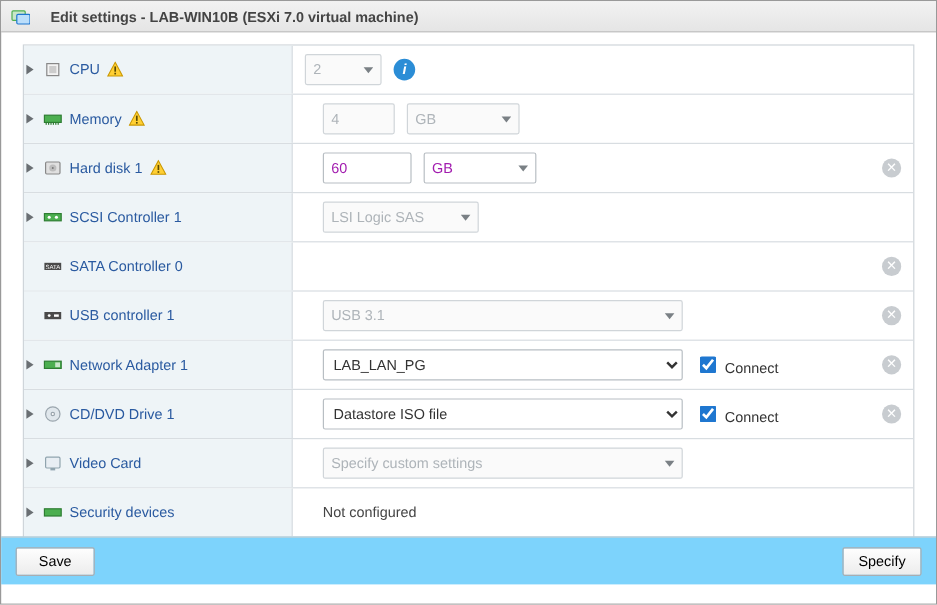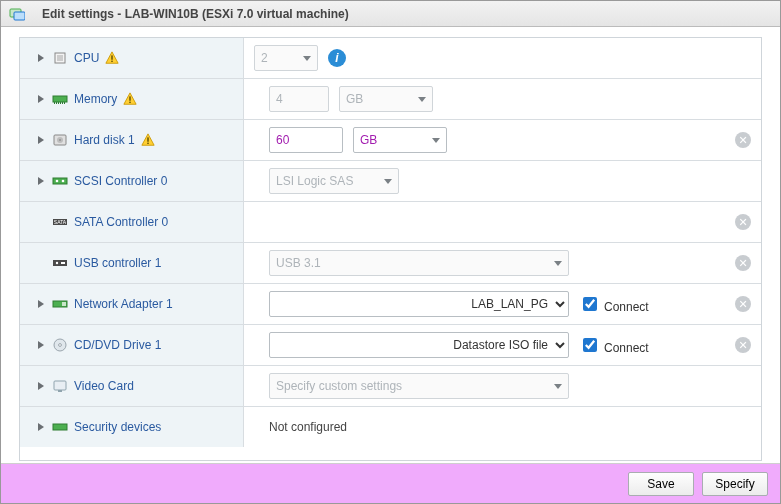--- a/index.html
+++ b/index.html
@@ -11,21 +11,21 @@
 
   .body { flex: 1; padding: 10px 18px 10px 18px; position: relative; }
 
   .panel { border: 1px solid #cfd5da; background: #fff; position: relative; height: 424px; }
 
   .rows { overflow: hidden; }
   .row { display: flex; align-items: center; min-height: 40px; }
   .row + .row { border-top: 1px solid #d8dde1; gap: 15px; }
 
   .labelcell {
-    width: 224px; min-width: 224px; padding: 6px 8px 6px 18px;
+    width: 224px; min-width: 224px; padding: 6px 8px 6px 2px;
     display: flex; align-items: center; gap: 6px;
     background: #eef4f7;
     border-right: 1px solid #d8dde1;
     min-height: 40px;
   }
   .valuecell { flex: 1; padding: 6px 10px; display: flex; align-items: center; gap: 10px; }
   .removecell { width: 36px; display: flex; align-items: center; justify-content: center; }
 
   .expander { width: 8px; height: 8px; display: inline-block; }
   .expander::before { content: ""; display: block; width: 0; height: 0; border-top: 4px solid transparent; border-bottom: 4px solid transparent; border-left: 6px solid #6a6f73; }
@@ -42,33 +42,33 @@
   .num-input { width: 60px; }
   .num-input.wide { width: 74px; }
   .sel { width: 94px; display: flex; align-items: center; justify-content: space-between; }
   .sel.small { width: 64px; }
   .sel.big { width: 300px; }
   .sel.mid { width: 130px; }
   .sel .chev { margin-left: 6px; }
   .disabled { color: #aeb4b9; background: #fafafa; border-color: #d0d5d9; }
   .sel.disabled, .num-input.disabled { pointer-events: none; }
   select.real { height: 26px; border: 1px solid #b8bec3; background: #fff; padding: 2px 4px; font-size: 12px; color: #333; border-radius: 2px; }
-  select.real.big { width: 300px; text-align: right; }
+  select.real.big { width: 300px; }
 
   .info-icon { width: 18px; height: 18px; border-radius: 50%; background: #2b8dd6; color: #fff; display: inline-flex; align-items: center; justify-content: center; font-weight: bold; font-style: italic; font-size: 12px; }
 
   .chev { width: 0; height: 0; border-left: 4px solid transparent; border-right: 4px solid transparent; border-top: 5px solid #7a8085; display: inline-block; }
 
   .remove-x { width: 16px; height: 16px; border-radius: 50%; background: #c8ccd0; color: #fff; display: inline-flex; align-items: center; justify-content: center; font-size: 11px; line-height: 1; cursor: pointer; }
   .remove-x::before { content: "✕"; }
 
   .chk { display: inline-flex; align-items: flex-end; gap: 4px; }
   .chk input { width: 14px; height: 14px; accent-color: #1f77d0; }
 
-  .footer { position: absolute; left: 0; right: 0; bottom: 0; height: 40px; border-top: 1px solid #cfcfcf; background: #f0abfc; display: flex; align-items: center; justify-content: flex-end; padding: 0 12px; gap: 8px; }
+  .footer { position: absolute; left: 0; right: 0; bottom: 16px; height: 40px; border-top: 1px solid #cfcfcf; background: #7dd3fc; display: flex; align-items: center; justify-content: space-between; padding: 0 12px; gap: 8px; }
   .btn { height: 24px; min-width: 66px; padding: 0 12px; border: 1px solid #a9adb1; background: linear-gradient(#fefefe,#ececec); border-radius: 2px; font-size: 12px; cursor: pointer; }
 
   .static-text { color: #444; }
   .placeholder { color: #aeb4b9; }
 </style>
 </head>
 <body>
 
 <div class="frame">
 
@@ -181,21 +181,21 @@
         <div class="row">
           <div class="labelcell">
             <span class="expander"></span>
             <span class="icon-slot">
               <svg viewBox="0 0 16 16">
                   <rect x="1" y="5" width="14" height="6" fill="#4caf50" stroke="#2e7d32"></rect>
                   <circle cx="5" cy="8" r="1.3" fill="#fff"></circle>
                   <circle cx="11" cy="8" r="1.3" fill="#fff"></circle>
                 </svg>
             </span>
-            <span class="hw-label">SCSI Controller 0</span>
+            <span class="hw-label">SCSI Controller 1</span>
           </div>
           <div class="valuecell">
             <div class="sel mid disabled">
               <span>LSI Logic SAS</span>
                 <span class="chev"></span>
             </div>
           </div>
           <div class="removecell"></div>
         </div>
 

